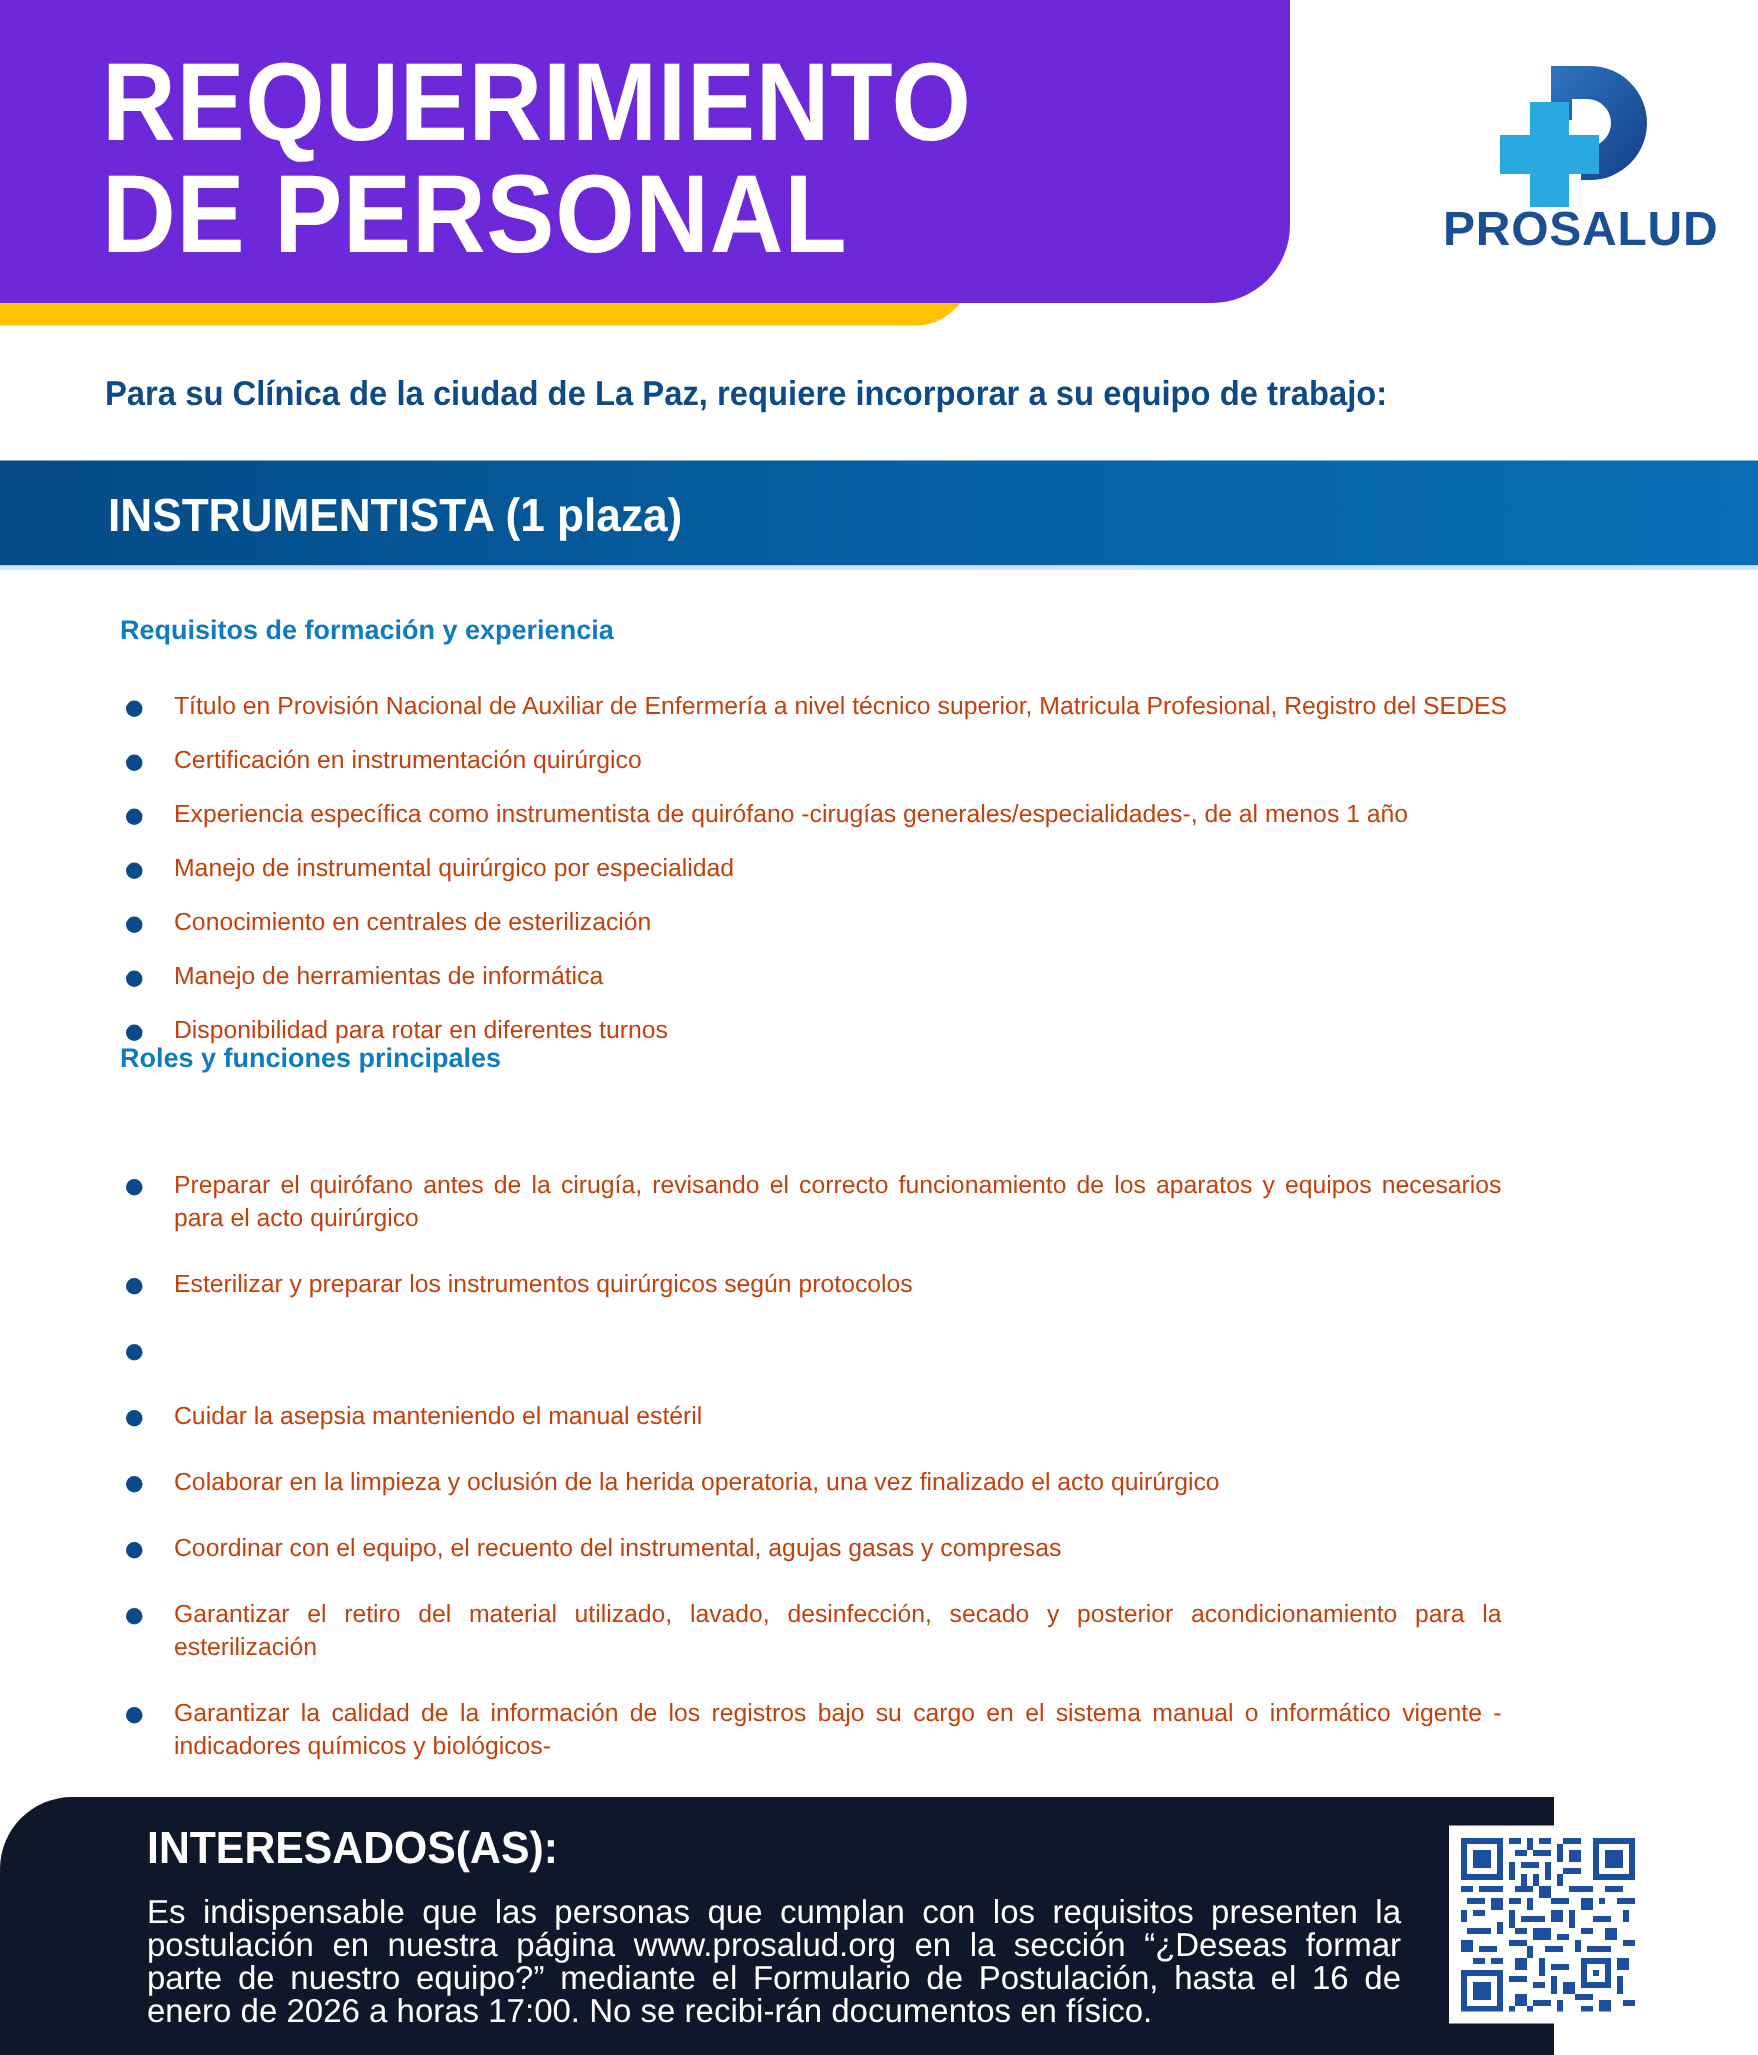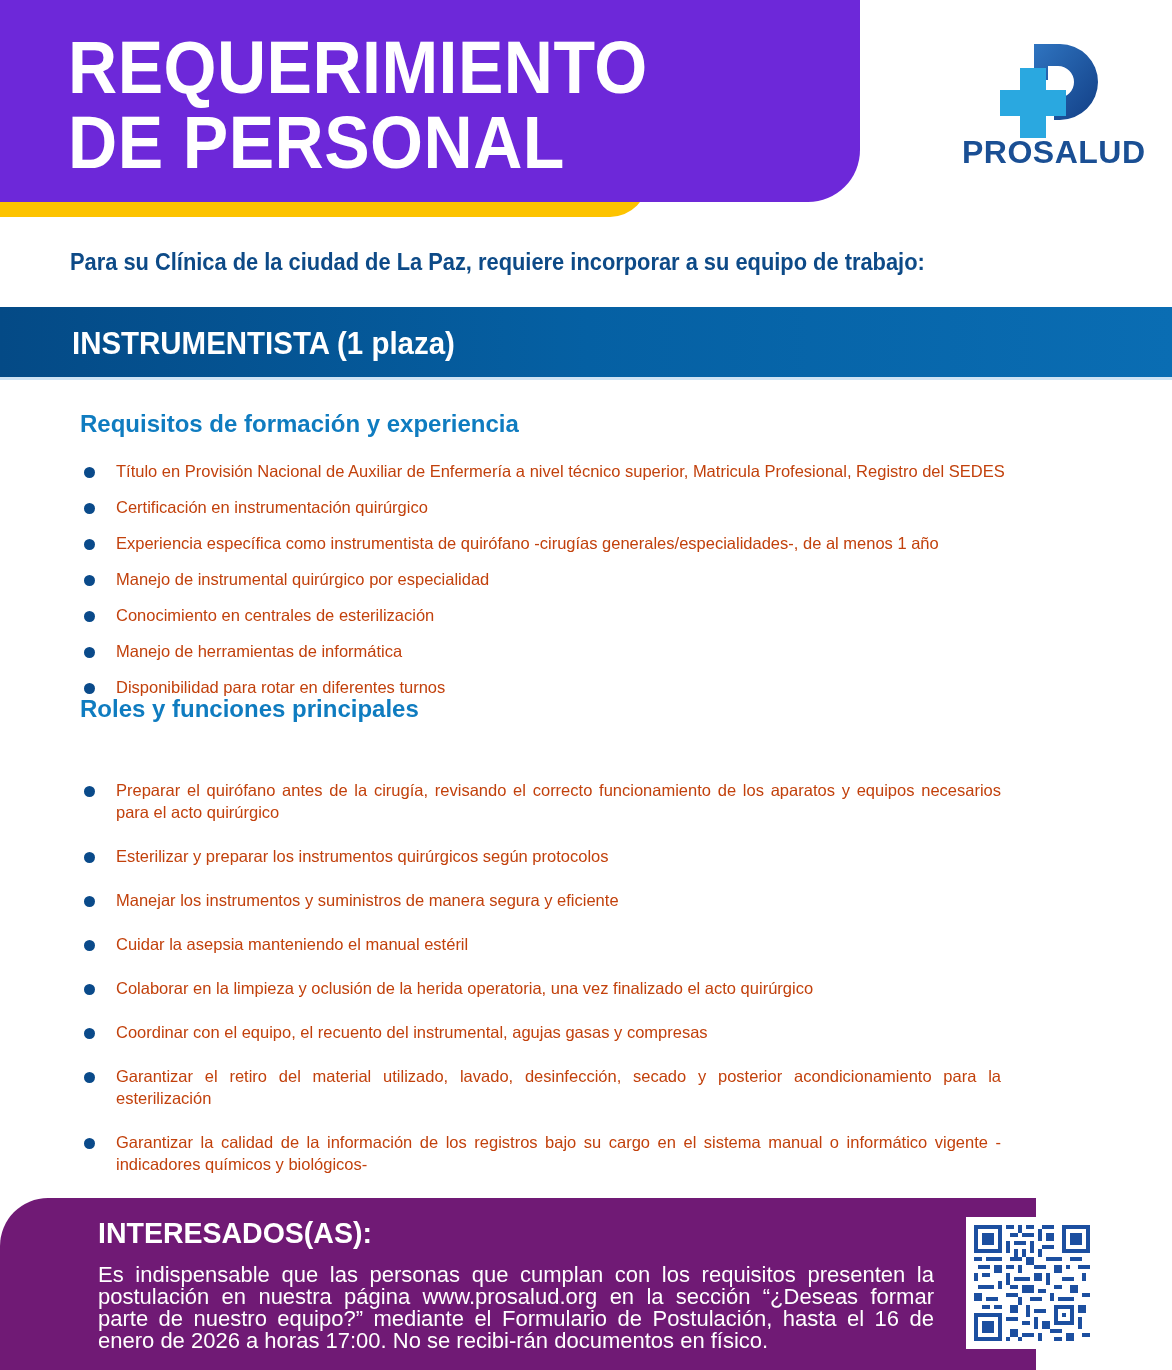--- a/index.html
+++ b/index.html
@@ -44,39 +44,39 @@
     border-bottom: 3px solid #cfe3f4;
   }
   .banner-title {
     position: absolute; left: 72px; top: 19px;
     color: #ffffff; font-weight: 700; font-size: 31px; white-space: nowrap;
     transform: scaleX(0.95); transform-origin: left top;
   }
 
   
   .section-heading {
-    position: absolute; left: 80px; color: #0f7cc0; font-size: 24px; white-space: nowrap;
+    position: absolute; left: 80px; color: #0f7cc0; font-size: 18px; white-space: nowrap;
   }
   .list { position: absolute; left: 80px; width: 980px; list-style: none; }
   .list li {
     position: relative; padding-left: 36px; font-size: 16.5px; line-height: 22px;
     color: #c2410c;
   }
   .list li .bullet {
     position: absolute; left: 4px; top: 7px; width: 11px; height: 11px;
     border-radius: 50%; background: #0a4a8a;
   }
   .list.req li { height: 36px; }
   .list.roles { width: 960px; }
   .list.roles li { text-align: justify; }
 
   
   .footer {
     position: absolute; left: 0; top: 1198px; width: 1036px; height: 172px;
-    background: #701a75; border-top-left-radius: 48px;
+    background: #0f172a; border-top-left-radius: 48px;
   }
   .footer-title {
     position: absolute; left: 98px; top: 18px; color: #ffffff;
     font-weight: 700; font-size: 30px; white-space: nowrap;
     transform: scaleX(0.95); transform-origin: left top;
   }
   .footer-text {
     position: absolute; left: 98px; top: 66px; width: 836px;
     color: #ffffff; font-size: 22px; line-height: 22px; text-align: justify;
   }
@@ -127,21 +127,21 @@
   <li><span class="bullet"></span><span>Manejo de instrumental quirúrgico por especialidad</span></li>
   <li><span class="bullet"></span><span>Conocimiento en centrales de esterilización</span></li>
   <li><span class="bullet"></span><span>Manejo de herramientas de informática</span></li>
   <li><span class="bullet"></span><span>Disponibilidad para rotar en diferentes turnos</span></li>
 </ul>
 
 <h3 class="section-heading" style="top:695px;">Roles y funciones principales</h3>
 <ul class="list roles" style="top:0;left:0;width:0;">
   <li style="position:absolute;left:80px;top:779px;width:921px;"><span class="bullet"></span><span>Preparar el quirófano antes de la cirugía, revisando el correcto funcionamiento de los aparatos y equipos necesarios para el acto quirúrgico</span></li>
   <li style="position:absolute;left:80px;top:845px;width:921px;"><span class="bullet"></span><span>Esterilizar y preparar los instrumentos quirúrgicos según protocolos</span></li>
-  <li style="position:absolute;left:80px;top:889px;width:921px;"><span class="bullet"></span><span>Manejar los instrumentos y suministros de manera segura y eficiente</span></li>
+  <li style="position:absolute;left:80px;top:889px;width:921px;"><span class="bullet"></span></li>
   <li style="position:absolute;left:80px;top:933px;width:921px;"><span class="bullet"></span><span>Cuidar la asepsia manteniendo el manual estéril</span></li>
   <li style="position:absolute;left:80px;top:977px;width:921px;"><span class="bullet"></span><span>Colaborar en la limpieza y oclusión de la herida operatoria, una vez finalizado el acto quirúrgico</span></li>
   <li style="position:absolute;left:80px;top:1021px;width:921px;"><span class="bullet"></span><span>Coordinar con el equipo, el recuento del instrumental, agujas gasas y compresas</span></li>
   <li style="position:absolute;left:80px;top:1065px;width:921px;"><span class="bullet"></span><span>Garantizar el retiro del material utilizado, lavado, desinfección, secado y posterior acondicionamiento para la esterilización</span></li>
   <li style="position:absolute;left:80px;top:1131px;width:921px;"><span class="bullet"></span><span>Garantizar la calidad de la información de los registros bajo su cargo en el sistema manual o informático vigente -indicadores químicos y biológicos-</span></li>
 </ul>
 
 <div class="footer">
   <h2 class="footer-title">INTERESADOS(AS):</h2>
   <p class="footer-text">Es indispensable que las personas que cumplan con los requisitos presenten la postulación en nuestra página www.prosalud.org en la sección “¿Deseas formar parte de nuestro equipo?” mediante el Formulario de Postulación, hasta el 16 de enero de 2026 a horas 17:00. No se recibi-rán documentos en físico.</p>

